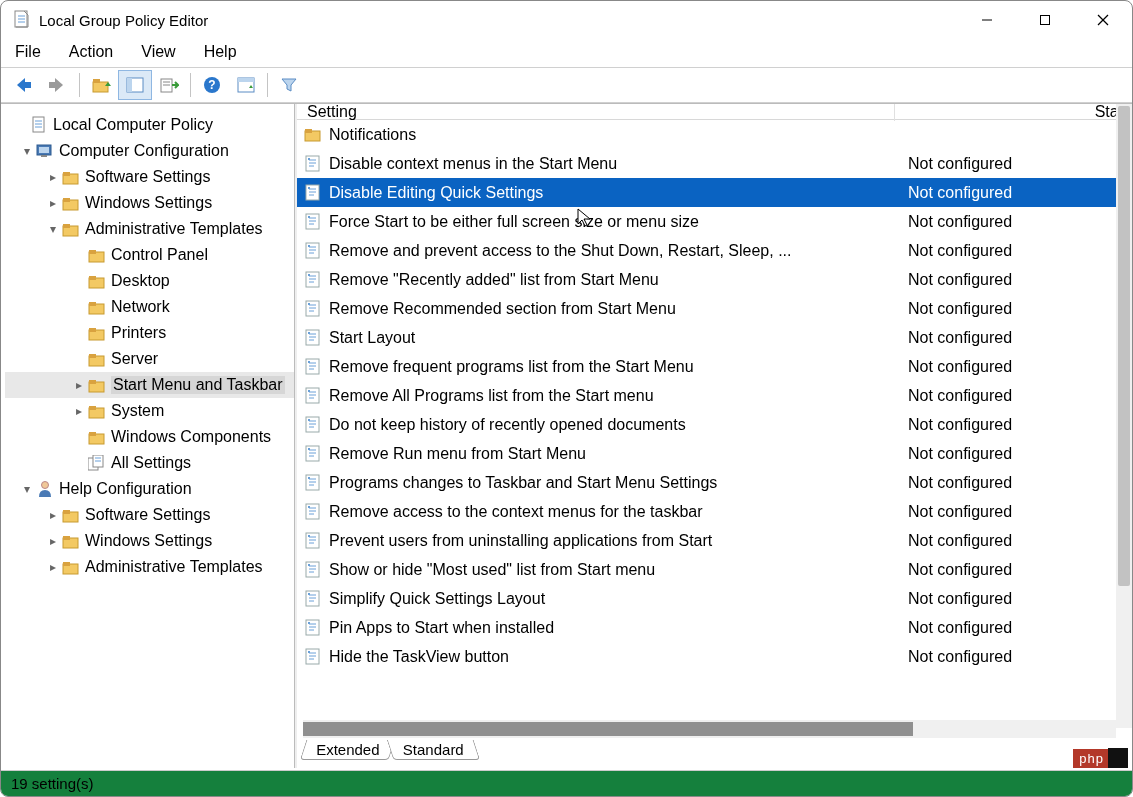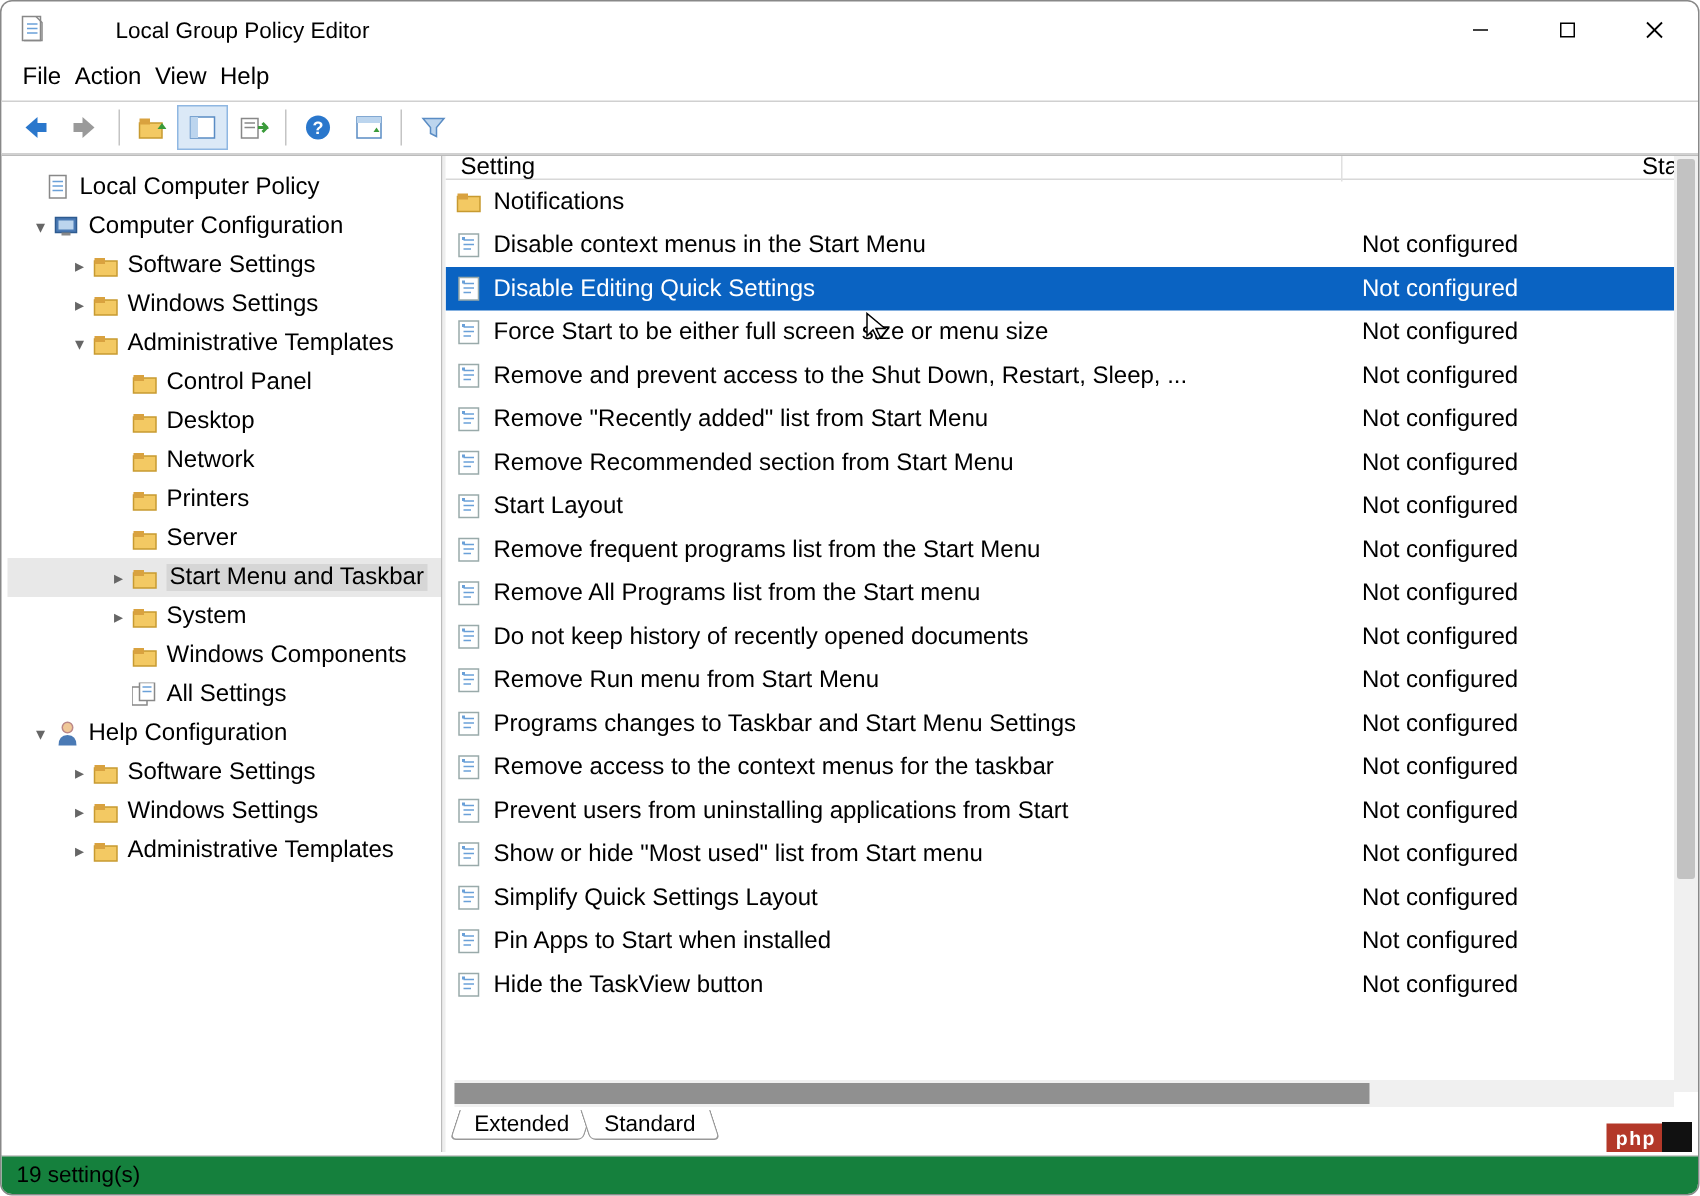--- a/index.html
+++ b/index.html
@@ -1,27 +1,27 @@
 <!DOCTYPE html>
 <html><head>
 <meta charset="utf-8">
 <style>
   * { box-sizing: border-box; }
   html, body { margin:0; padding:0; font-family: "Segoe UI", Arial, sans-serif; font-size:15px; color:#000; }
   body { width:1133px; height:797px; background:#fff; border:1px solid #888; border-radius:8px; overflow:hidden; position:relative; }
 
   
-  .titlebar { display:flex; align-items:center; height:38px; padding-left:12px;gap:38px; }
+  .titlebar { display:flex; align-items:center; height:38px; padding-left:12px; }
   .titlebar .icon { width:18px; height:22px; margin-right:8px; display:flex; align-items:center; justify-content:center; }
   .titlebar .title { font-size:15px; }
   .winbtns { margin-left:auto; display:flex; }
   .winbtn { width:58px; height:38px; display:flex; align-items:center; justify-content:center; }
 
   
-  .menubar { display:flex; gap:9px; padding:4px 14px 6px 14px; font-size:16px; }
+  .menubar { display:flex; gap:28px; padding:4px 14px 6px 14px; font-size:16px; }
   .menubar > span { cursor:default; }
 
   
   .toolbar { display:flex; align-items:center; border-top:1px solid #d0d0d0; border-bottom:1px solid #d0d0d0; height:36px; padding:0 6px; background:#fff; }
   .tbtn { width:34px; height:30px; display:flex; align-items:center; justify-content:center; border:1px solid transparent; }
   .tdivider { width:1px; height:24px; background:#c4c4c4; margin:0 4px; }
 
   
   .main { display:flex; height:calc(100% - 38px - 30px - 36px - 26px); border-top:1px solid #bbb; }
   .tree { width:294px; padding:8px 0 8px 4px; overflow:hidden; border-right:1px solid #bbb; }
@@ -61,21 +61,21 @@
   
   .tabs { display:flex; height:28px; align-items:flex-start; padding-left:6px; font-size:15px; margin-top:2px;}
   .tab { padding:1px 12px; border:1px solid #999; border-top:none; border-radius:0 0 4px 4px; background:#fff; position:relative; }
   .tab:first-child { transform:skewX(-18deg); }
   .tab:first-child span { display:inline-block; transform:skewX(18deg); }
   .tab:nth-child(2) { margin-left:-2px; transform:skewX(18deg); }
   .tab:nth-child(2) span { display:inline-block; transform:skewX(-18deg); }
 
   
   .status { position:absolute; left:0; right:0; bottom:0; height:26px; display:flex; align-items:center; padding-left:10px; font-size:15px; border-top:1px solid #ccc; background:#15803d; }
-  .badge { position:absolute; right:22px; bottom:28px; background:#b33829; color:#fff; font-weight:bold; font-size:13px; padding:2px 6px; letter-spacing:1px;margin-left:20px; }
+  .badge { position:absolute; right:22px; bottom:28px; background:#b33829; color:#fff; font-weight:normal; font-size:13px; padding:2px 6px; letter-spacing:1px;margin-left:20px; }
   .badge-dark { position:absolute; right:4px; bottom:28px; width:20px; height:20px; background:#111; }
 </style>
 </head>
 <body>
 
 <div class="titlebar">
   <span class="icon">
     <svg width="16" height="20" viewBox="0 0 16 20">
         <rect x="1" y="1" width="12" height="16" fill="#fff" stroke="#888"></rect>
         <path d="M10 1 L14 5 L14 17 L2 17" fill="none" stroke="#888"></path>

